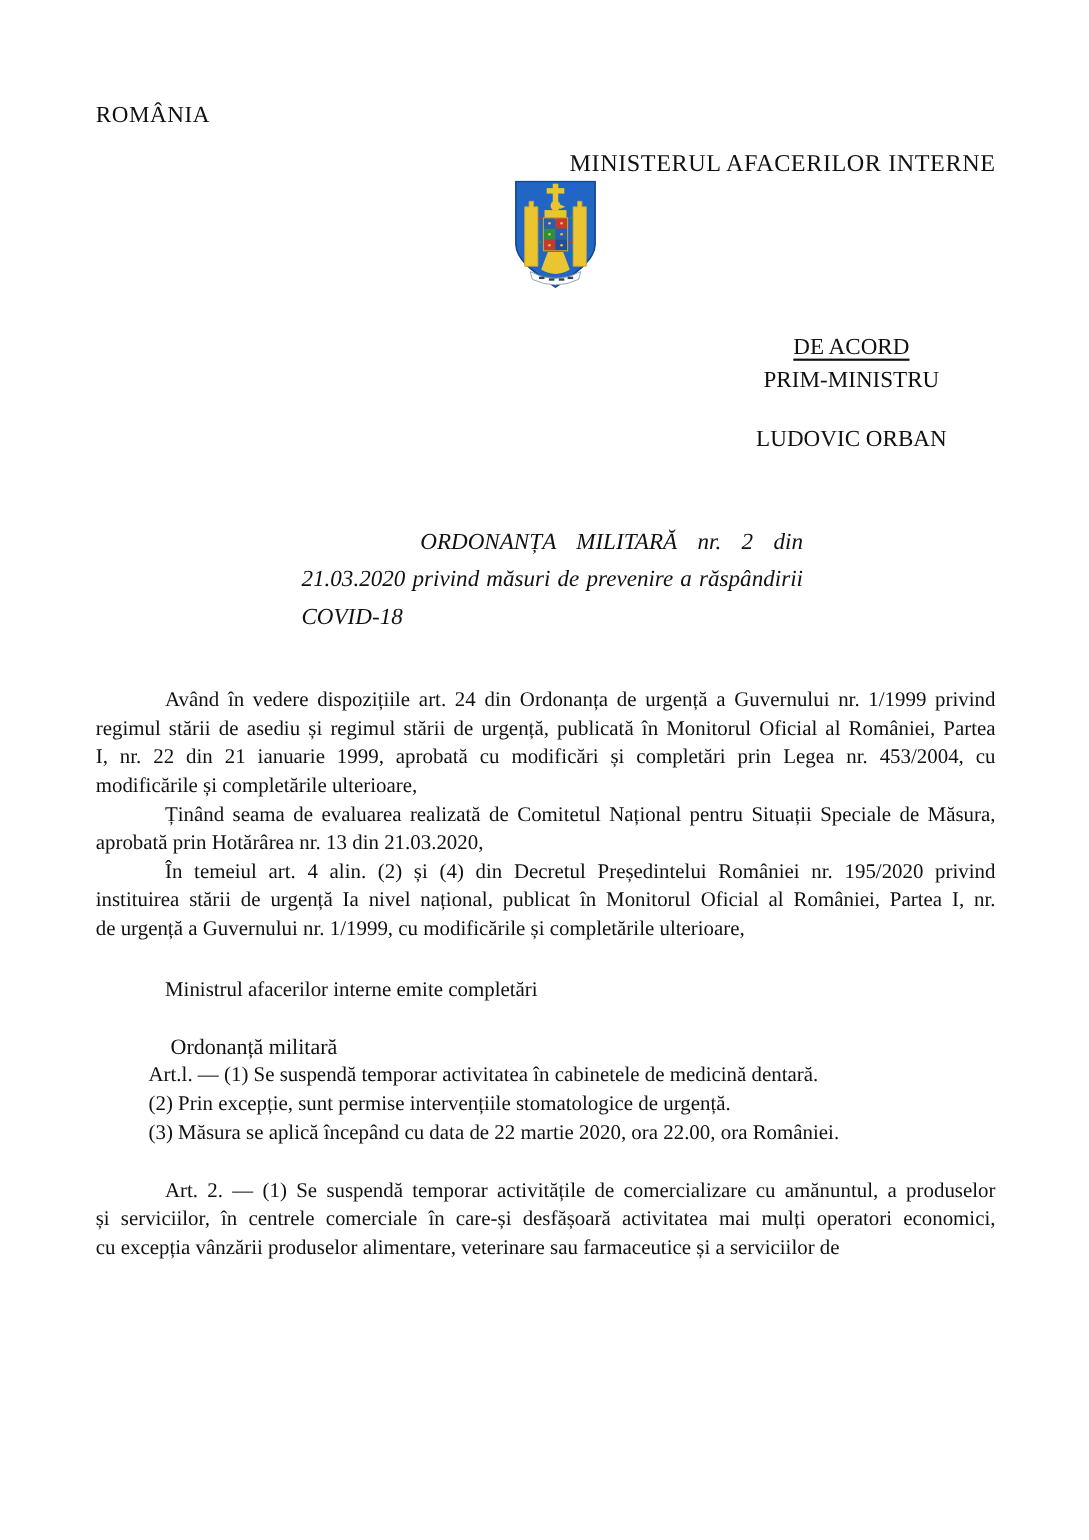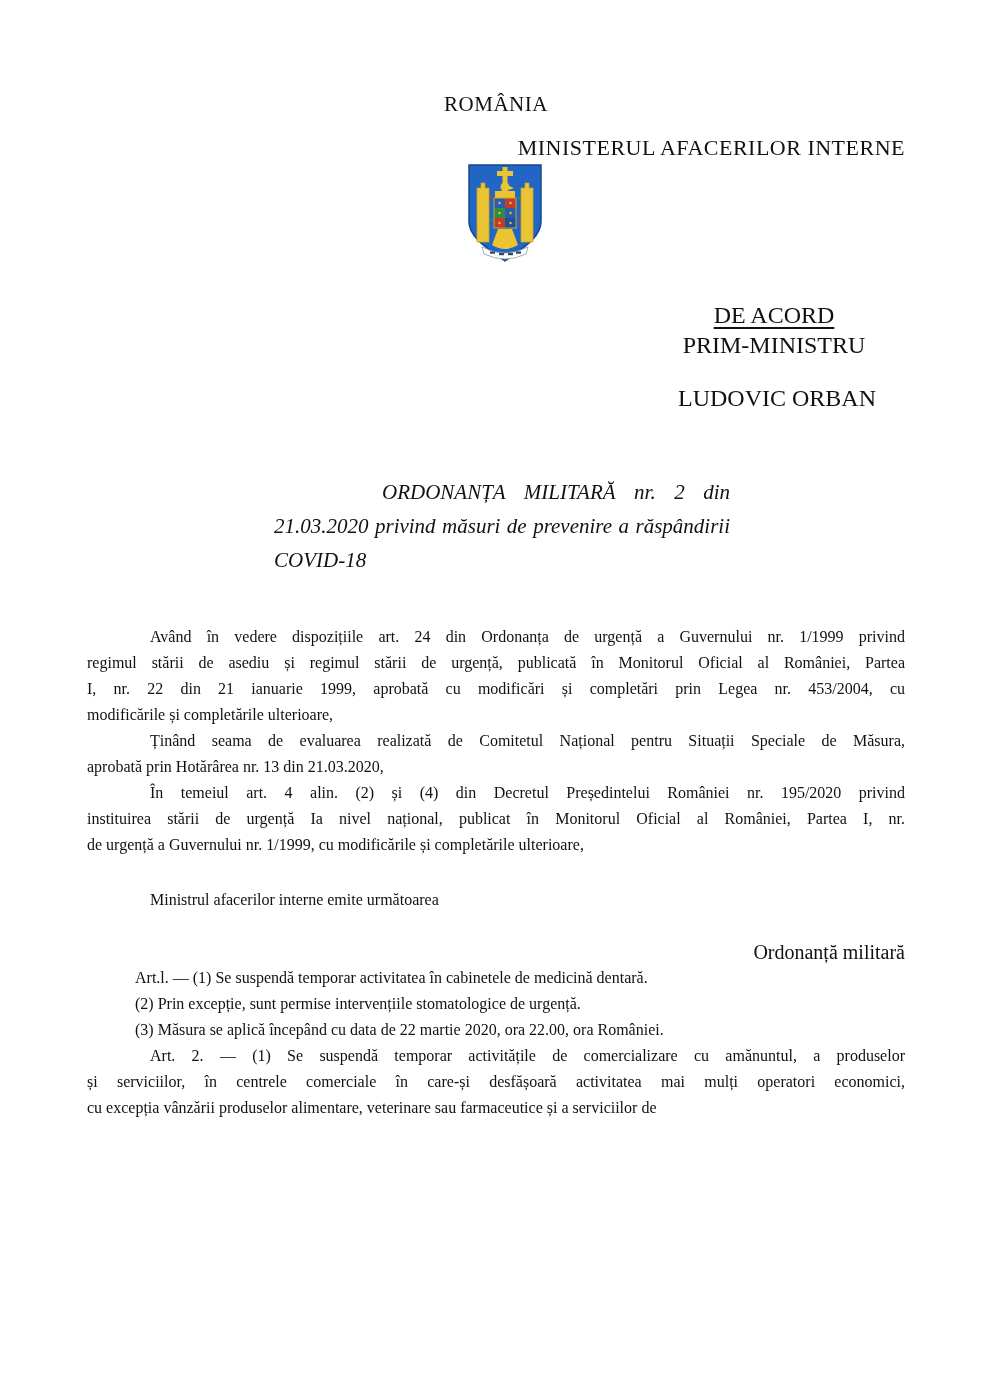--- a/index.html
+++ b/index.html
@@ -7,44 +7,44 @@
     position:relative;
     width:990px; height:1400px;
     background:#ffffff;
     color:#111111;
     font-family:"Liberation Serif","DejaVu Serif",serif;
     overflow:hidden;
   }
   .content { margin:0 85px 0 87px; }
 
   
-  .h-country { margin-top:90px; font-size:21px; line-height:28px; text-align:center; letter-spacing:0.5px; }
+  .h-country { margin-top:90px; font-size:21px; line-height:28px; text-align:left; letter-spacing:0.5px; }
   .h-ministry { margin-top:16px; font-size:22px; line-height:28px; text-align:right; letter-spacing:0.5px; }
   .arms-wrap { margin-top:2px; text-align:center; height:98px; }
   .arms-wrap svg { position:relative; left:9px; display:inline-block; }
 
   
   .approval { margin-top:38px; margin-left:591px; width:192px; text-align:center; }
-  .approval .ln { font-size:24px; line-height:30px; white-space:nowrap; }
+  .approval .ln { font-size:21px; line-height:30px; white-space:nowrap; }
   .approval .underlined { text-decoration:underline; text-underline-offset:4px; text-decoration-thickness:1.5px; }
   .approval .signer { margin-top:23px; }
 
   
   .title-block { margin-top:62px; margin-left:187px; width:456px; font-size:21px; line-height:34px;font-style:italic; }
   .title-block .t1 { padding-left:108px; }
 
   
-  .line { font-size:16px; line-height:26px; }
+  .line { font-size:19px; line-height:26px; }
   .jl { text-align:justify; text-align-last:justify; }
   .ind { padding-left:63px; }
   .preamble { margin-top:47px; }
   .enactment { margin-top:29px; }
-  .order-heading { margin-top:26px; font-size:20px; line-height:26px; text-align:right; margin-left:68px; }
+  .order-heading { margin-top:26px; font-size:20px; line-height:26px; text-align:left; margin-left:68px; }
   .article-1 { margin-left:48px; }
-  .article-2 { }
+  .article-2 { margin-top:27px; }
 </style>
 </head>
 <body>
 
 <div class="page">
   <div class="content">
 
     <div class="h-country">ROMÂNIA</div>
     <div class="h-ministry">MINISTERUL AFACERILOR INTERNE</div>
 
@@ -112,21 +112,21 @@
       <div class="line">modificările și completările ulterioare,</div>
 
       <div class="line jl ind">Ținând seama de evaluarea realizată de Comitetul Național pentru Situații Speciale de Măsura,</div>
       <div class="line">aprobată prin Hotărârea nr. 13 din 21.03.2020,</div>
 
       <div class="line jl ind">În temeiul art. 4 alin. (2) și (4) din Decretul Președintelui României nr. 195/2020 privind</div>
       <div class="line jl">instituirea stării de urgență Ia nivel național, publicat în Monitorul Oficial al României, Partea I, nr.</div>
       <div class="line">de urgență a Guvernului nr. 1/1999, cu modificările și completările ulterioare,</div>
     </div>
 
-    <div class="line ind enactment">Ministrul afacerilor interne emite următoarea</div>
+    <div class="line ind enactment">Ministrul afacerilor interne emite completări</div>
 
     <div class="order-heading">Ordonanță militară</div>
 
     <div class="article-1">
       <div class="line">Art.l. — (1) Se suspendă temporar activitatea în cabinetele de medicină dentară.</div>
       <div class="line">(2) Prin excepție, sunt permise intervențiile stomatologice de urgență.</div>
       <div class="line">(3) Măsura se aplică începând cu data de 22 martie 2020, ora 22.00, ora României.</div>
     </div>
 
     <div class="article-2">

